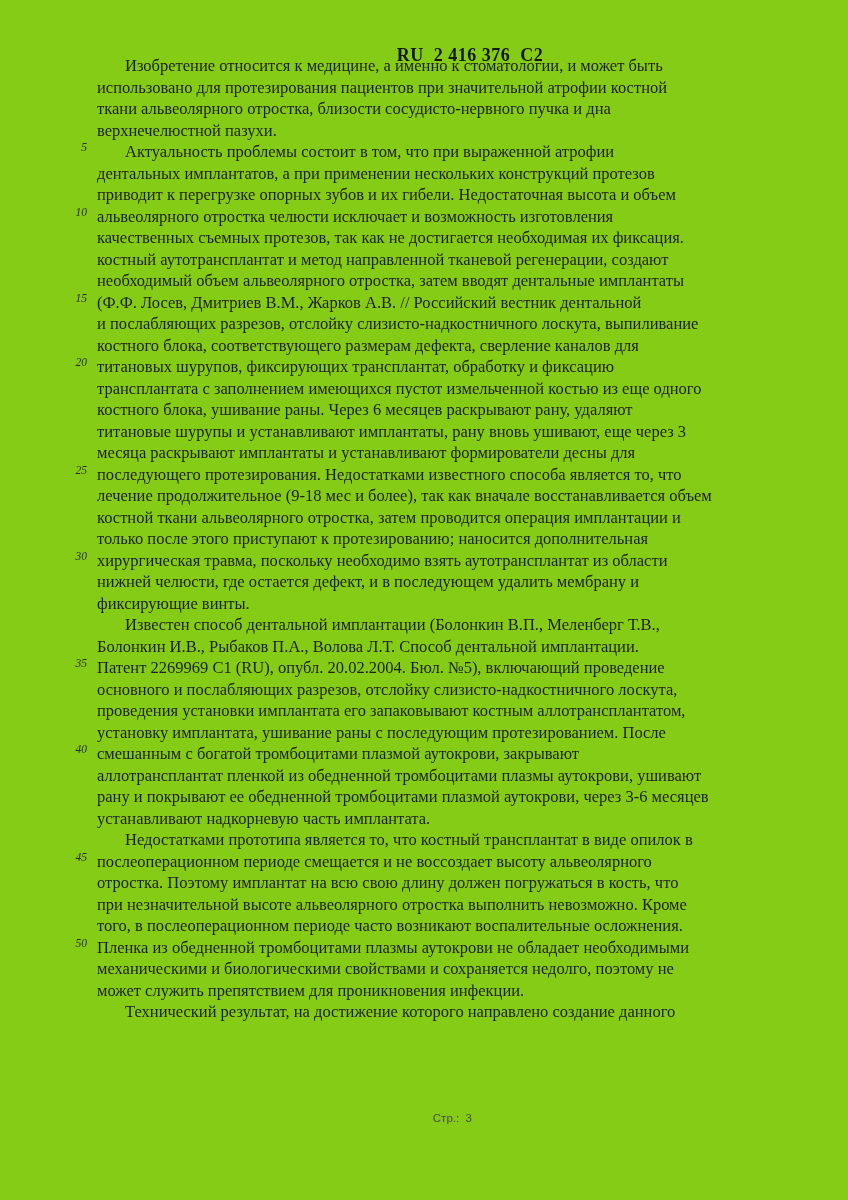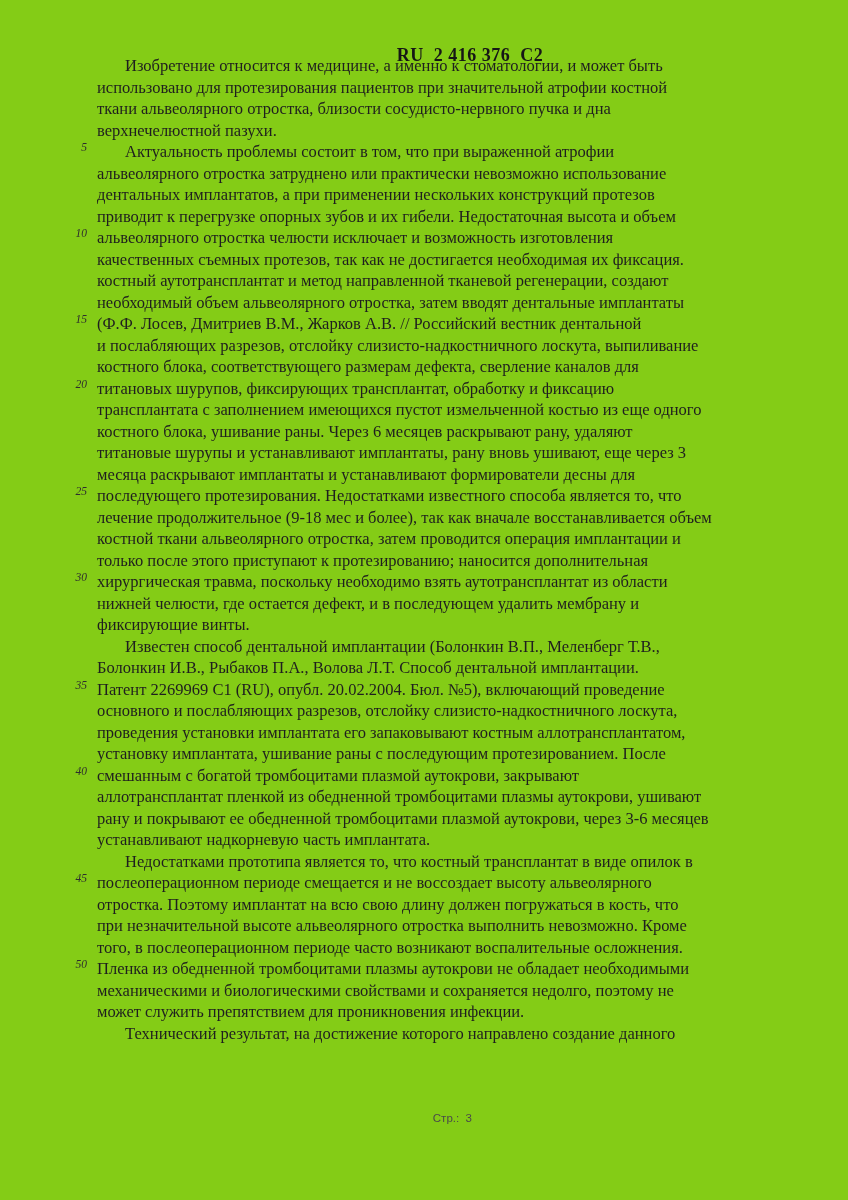--- a/index.html
+++ b/index.html
@@ -71,21 +71,20 @@
   <div class="header">
     <span>RU  2 416 376  C2</span>
   </div>
 
   <div class="doc-body" id="doc-body">
       <div class="line indent"><span>Изобретение относится к медицине, а именно к стоматологии, и может быть</span></div>
       <div class="line"><span>использовано для протезирования пациентов при значительной атрофии костной</span></div>
       <div class="line"><span>ткани альвеолярного отростка, близости сосудисто-нервного пучка и дна</span></div>
       <div class="line"><span>верхнечелюстной пазухи.</span></div>
       <div class="line indent"><span class="lnum">5</span><span>Актуальность проблемы состоит в том, что при выраженной атрофии</span></div>
-      <div class="line"><span>альвеолярного отростка затруднено или практически невозможно использование</span></div>
       <div class="line"><span>дентальных имплантатов, а при применении нескольких конструкций протезов</span></div>
       <div class="line"><span>приводит к перегрузке опорных зубов и их гибели. Недостаточная высота и объем</span></div>
       <div class="line"><span class="lnum">10</span><span>альвеолярного отростка челюсти исключает и возможность изготовления</span></div>
       <div class="line"><span>качественных съемных протезов, так как не достигается необходимая их фиксация.</span></div>
       <div class="line"><span>костный аутотрансплантат и метод направленной тканевой регенерации, создают</span></div>
       <div class="line"><span>необходимый объем альвеолярного отростка, затем вводят дентальные имплантаты</span></div>
       <div class="line"><span class="lnum">15</span><span>(Ф.Ф. Лосев, Дмитриев В.М., Жарков А.В. // Российский вестник дентальной</span></div>
       <div class="line"><span>и послабляющих разрезов, отслойку слизисто-надкостничного лоскута, выпиливание</span></div>
       <div class="line"><span>костного блока, соответствующего размерам дефекта, сверление каналов для</span></div>
       <div class="line"><span class="lnum">20</span><span>титановых шурупов, фиксирующих трансплантат, обработку и фиксацию</span></div>

